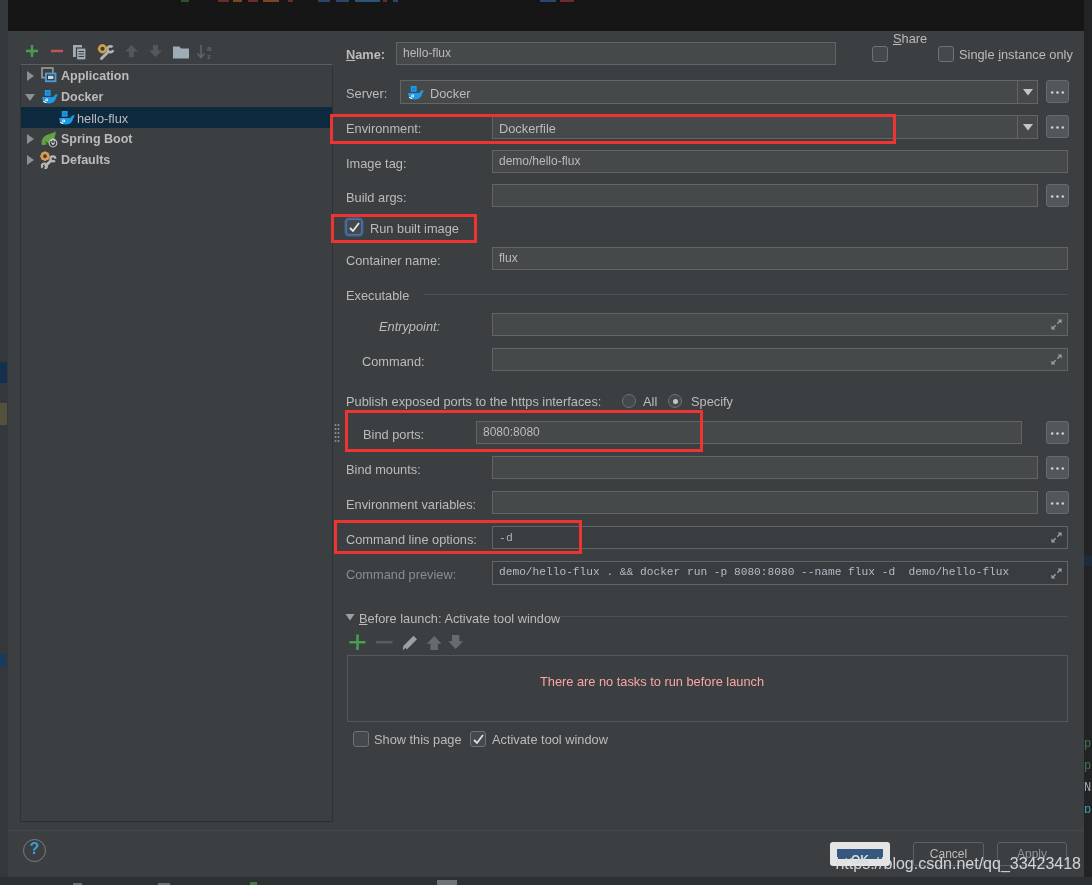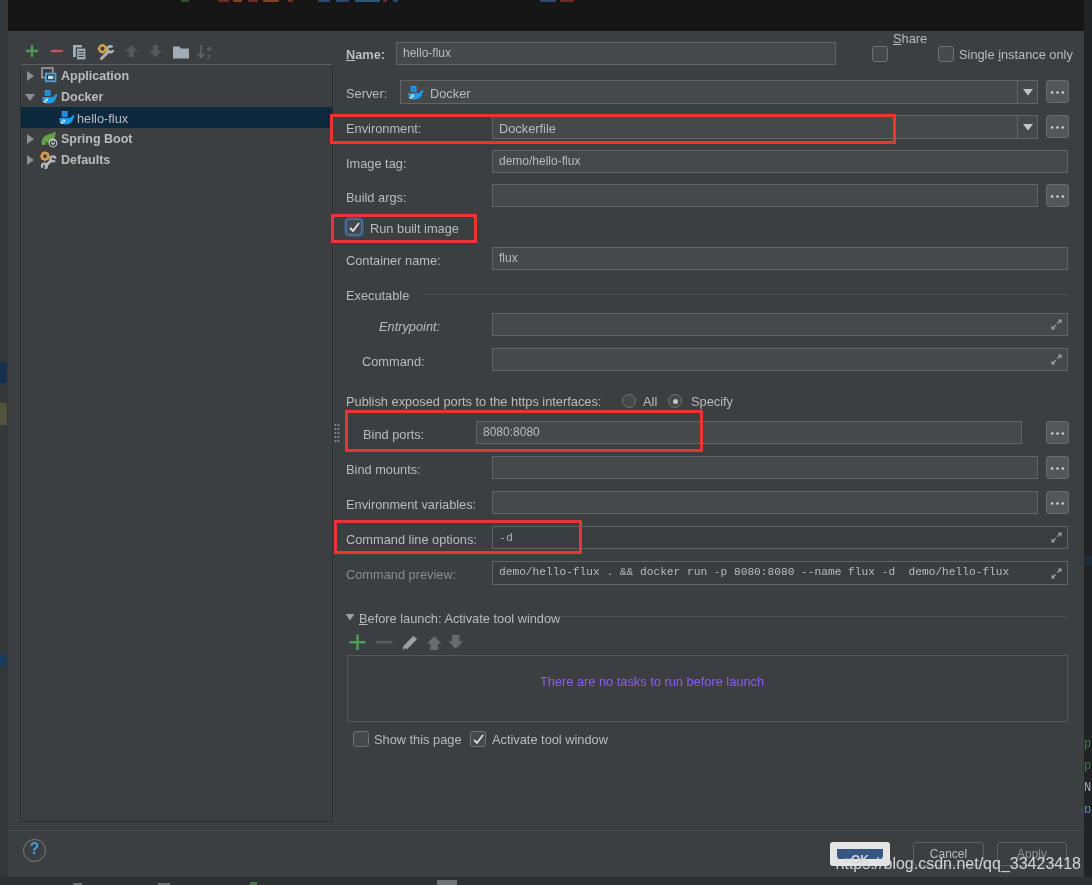--- a/index.html
+++ b/index.html
@@ -327,21 +327,21 @@
 
   <svg class="abs" style="left:349px;top:634px;" width="120" height="17" viewBox="0 0 120 17">
     <path d="M8.5 0.5 V16 M0.5 8.2 H16.5" stroke="#4b9b53" stroke-width="2.6"></path>
     <path d="M27 8.2 H43.5" stroke="#595c5e" stroke-width="2.6"></path>
     <path d="M56.5 13.8 L53.8 16.4 L54.3 11.9 L64.5 1.7 L68 5.2 L57.8 15.4 Z" fill="#9da0a3"></path>
     <path d="M81.5 16 V9.8 H77.8 L85.2 2 L92.6 9.8 H88.9 V16 Z" fill="#686b6d"></path>
     <path d="M103 1 V7.2 H99.3 L106.7 15 L114.1 7.2 H110.4 V1 Z" fill="#686b6d"></path>
   </svg>
 
   <div class="abs" style="left:347px;top:655px;width:721px;height:67px;border:1px solid #555859;"></div>
-  <div class="lbl" style="left:0;top:674px;width:974px;text-align:center;color:#8b5cf6;"><span style="margin-left:330px;">There are no tasks to run before launch</span></div>
+  <div class="lbl" style="left:0;top:674px;width:974px;text-align:center;color:#fca5a5;"><span style="margin-left:330px;">There are no tasks to run before launch</span></div>
 
   <div class="cb" style="left:353px;top:731px;"></div>
   <div class="lbl" style="left:374px;top:732px;">Show this page</div>
   <div class="cb" style="left:470px;top:731px;"></div>
   <svg class="abs" style="left:472px;top:733px;" width="13" height="13" viewBox="0 0 13 13">
       <path d="M2 7 L5 10 L11 2" stroke="#dedede" stroke-width="1.8" fill="none"></path>
     </svg>
   <div class="lbl" style="left:492px;top:732px;">Activate tool window</div>
 
   <div class="sep" style="left:8px;top:830px;width:1076px;background:#46494b;"></div>

